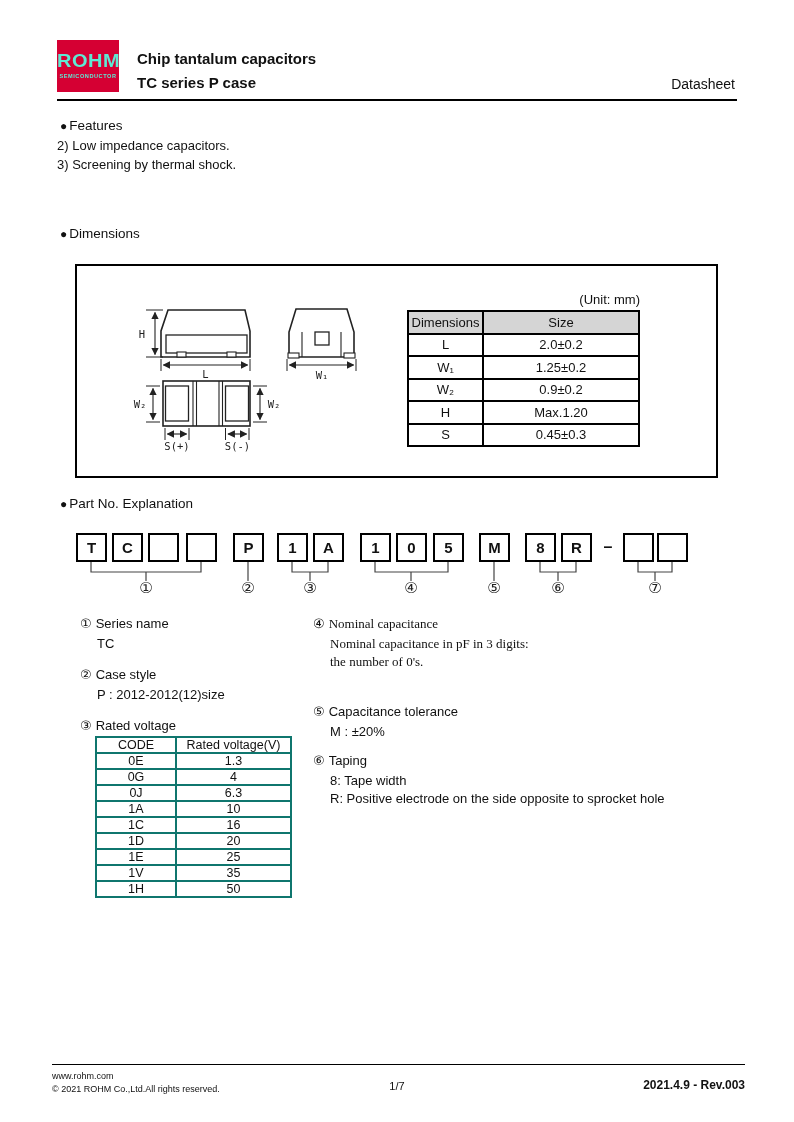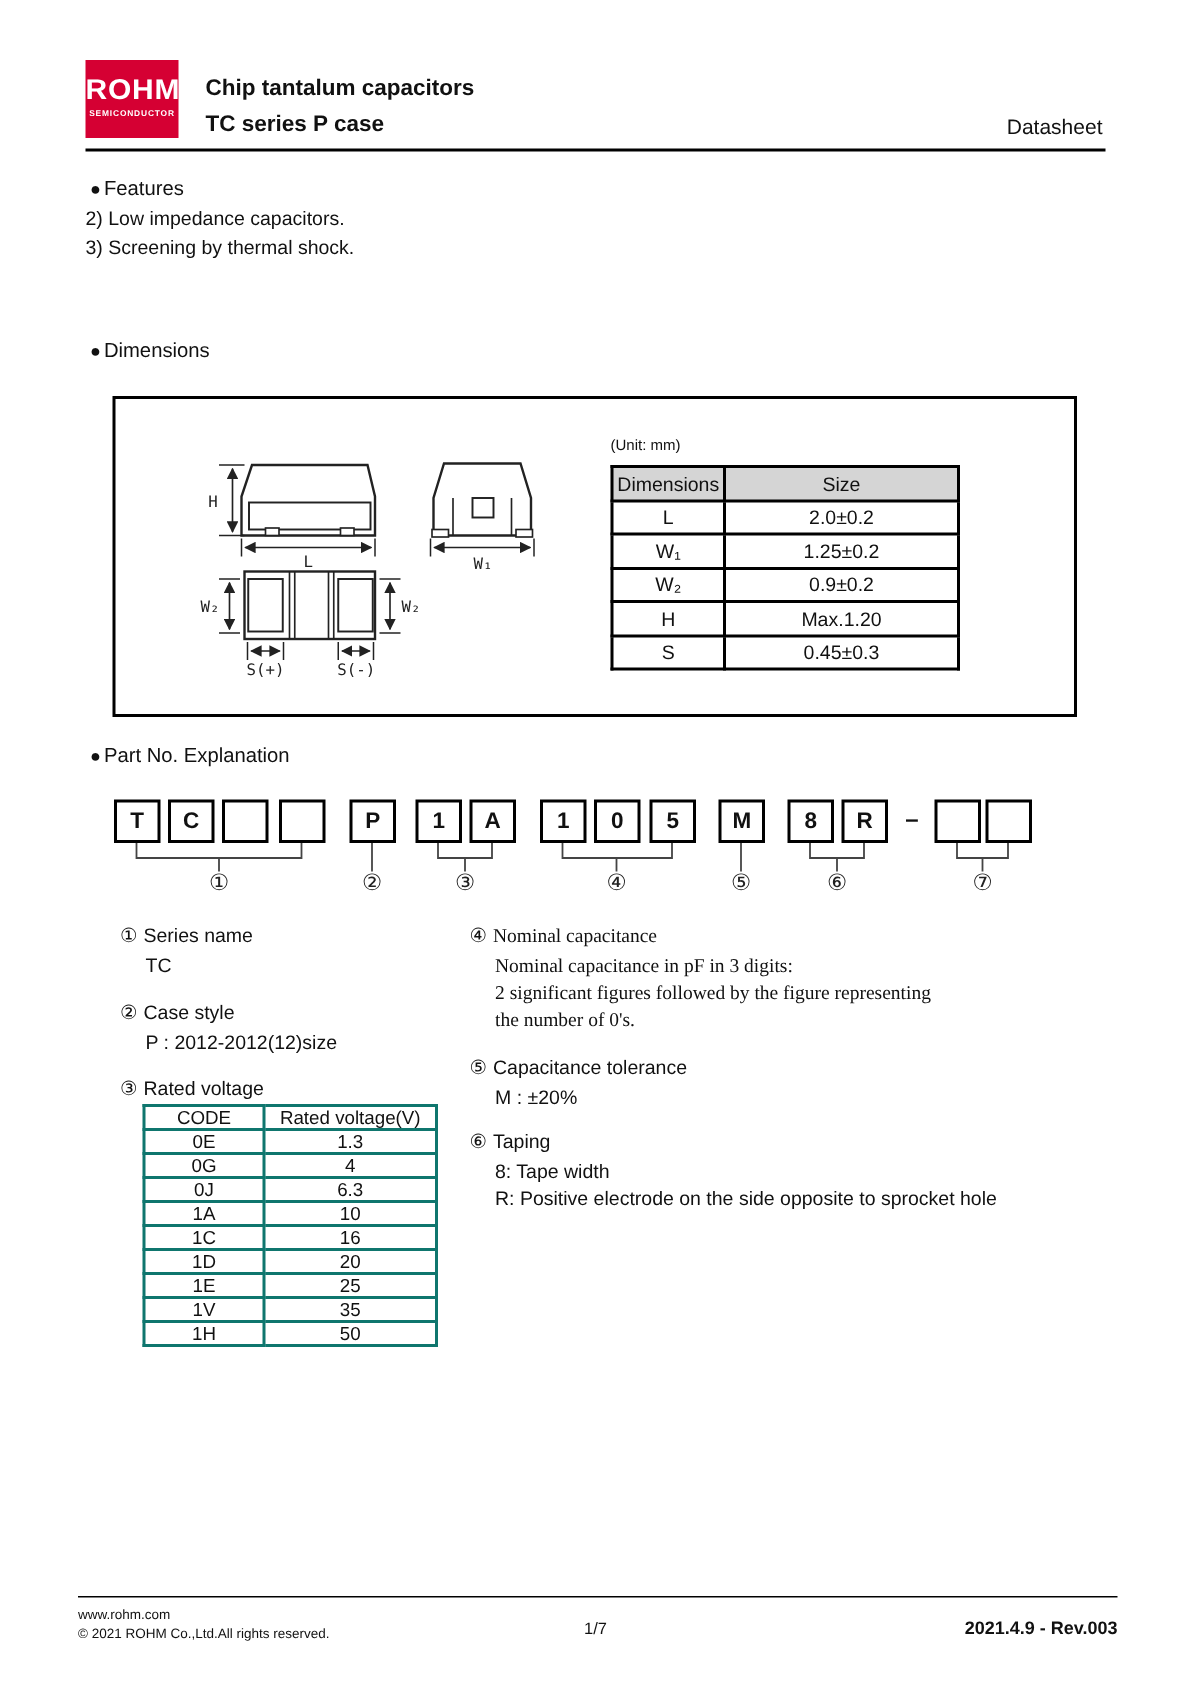--- a/index.html
+++ b/index.html
@@ -7,39 +7,39 @@
   .page {
     position:relative; width:794px; height:1122px; margin:0 auto;
     background:#fff; color:#111;
     font-family:"Liberation Sans","DejaVu Sans",sans-serif;
     overflow:hidden;
   }
   .abs { position:absolute; }
 
   
   .logo { left:57px; top:40px; width:62px; height:52px; background:#d50033;
-          color:#ffffff; text-align:center; }
+          color:#5eead4; text-align:center; }
   .logo .brand { font-weight:bold; font-size:20px; line-height:20px; margin-top:10px;
                  letter-spacing:0.5px; transform:scaleY(0.95); }
   .logo .sub   { font-size:5.6px; letter-spacing:0.55px; margin-top:3px; font-weight:bold; }
   .title-block { left:137px; top:47px; }
   .title-block .t1, .title-block .t2 { font-size:15px; font-weight:bold; line-height:24px; }
   .doc-type { left:535px; top:76px; width:200px; text-align:right; font-size:14px; }
   .header-rule { left:57px; top:99px; width:680px; border-top:2px solid #000; }
 
   
   .sec-head { font-size:13.5px; }
   .sec-head .bullet { font-size:12px; margin-right:2px; }
 
   
   .features-list { left:57px; top:137px; font-size:13px; line-height:18.5px; }
 
   
   .dim-box { left:75px; top:264px; width:643px; height:214px; border:2px solid #000; }
-  .unit-label { left:330px; top:26px; width:233px; text-align:left; font-size:10px; }
+  .unit-label { left:330px; top:26px; width:233px; text-align:right; font-size:13px; }
   table.dim-table { left:330px; top:44px; width:233px; border-collapse:collapse;
                     font-size:13px; text-align:center; position:absolute; }
   table.dim-table th, table.dim-table td { border:2px solid #000; height:22.5px; font-weight:normal; }
   table.dim-table th { background:#d5d5d5; }
   table.dim-table .c1 { width:75px; }
   .diagram { left:55px; top:25px; }
   .diagram text { font-family:"DejaVu Sans Mono",monospace; font-size:10.5px; fill:#222; }
 
   
   .part-row { left:0; top:528px; width:794px; height:80px; }
@@ -296,21 +296,20 @@
         </tr>
   </tbody>
     </table>
 
   <div class="exp-item" style="left:313px; top:616px;font-family:Liberation Serif, serif;">
     <div class="exp-head">
       <span class="num">④</span><span>Nominal capacitance</span>
     </div>
     <div class="exp-lines">
       <div>Nominal capacitance in pF in 3 digits:</div>
-      <div>2 significant figures followed by the figure representing</div>
       <div>the number of 0's.</div>
     </div>
   </div>
 
   <div class="exp-item" style="left:313px; top:704px;">
     <div class="exp-head">
       <span class="num">⑤</span><span>Capacitance tolerance</span>
     </div>
     <div class="exp-lines">
       <div>M : ±20%</div>

